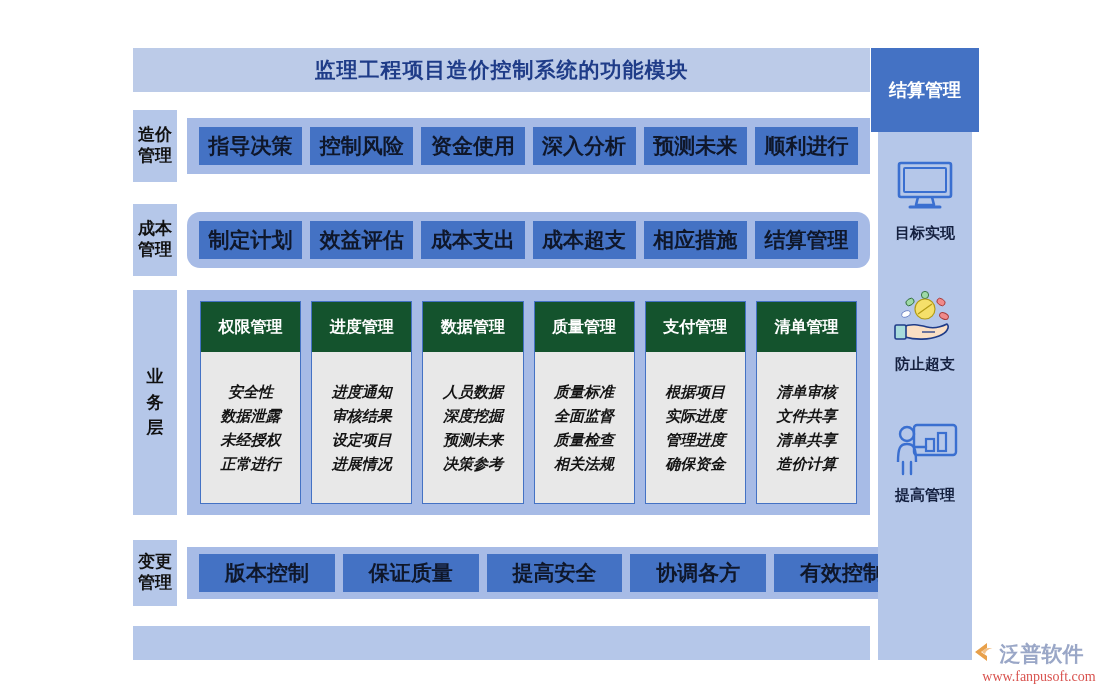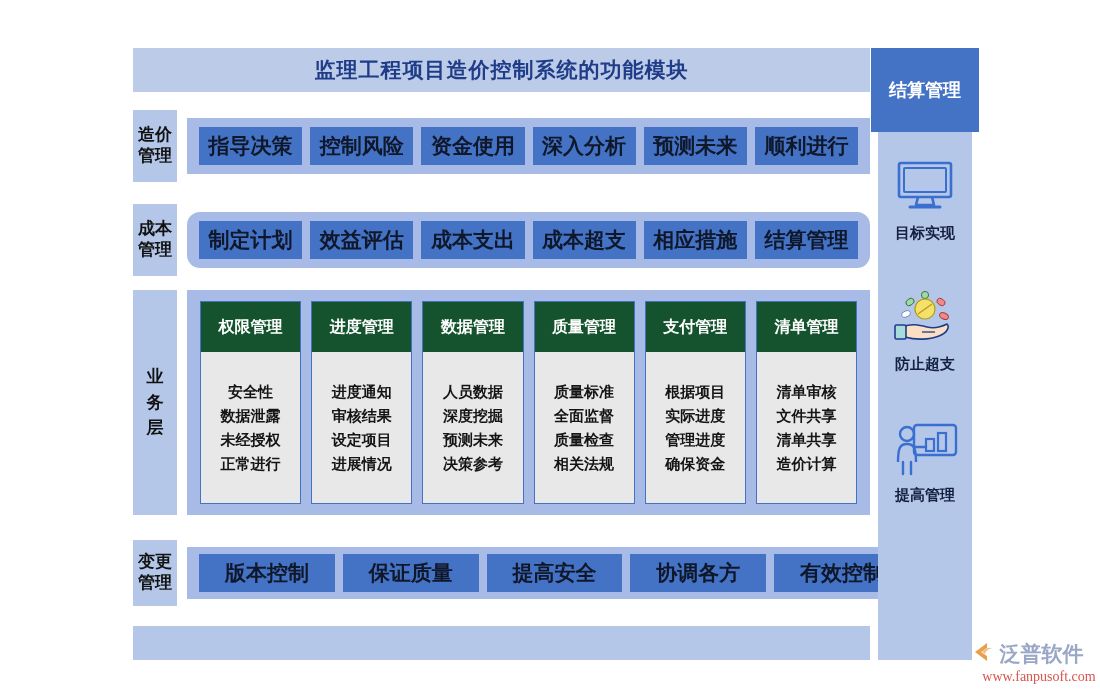--- a/index.html
+++ b/index.html
@@ -120,20 +120,21 @@
     flex: 0 0 50px;
   }
   .card-body {
     flex: 1 1 auto;
     display: flex;
     flex-direction: column;
     align-items: center;
     justify-content: center;
     gap: 9px;
     padding: 6px 0;
+    font-style: italic;
   }
   .card-item {
     color: #141414;
     font-size: 15px;
     font-weight: bold;
     line-height: 1;
     white-space: nowrap;
   }
 
   

